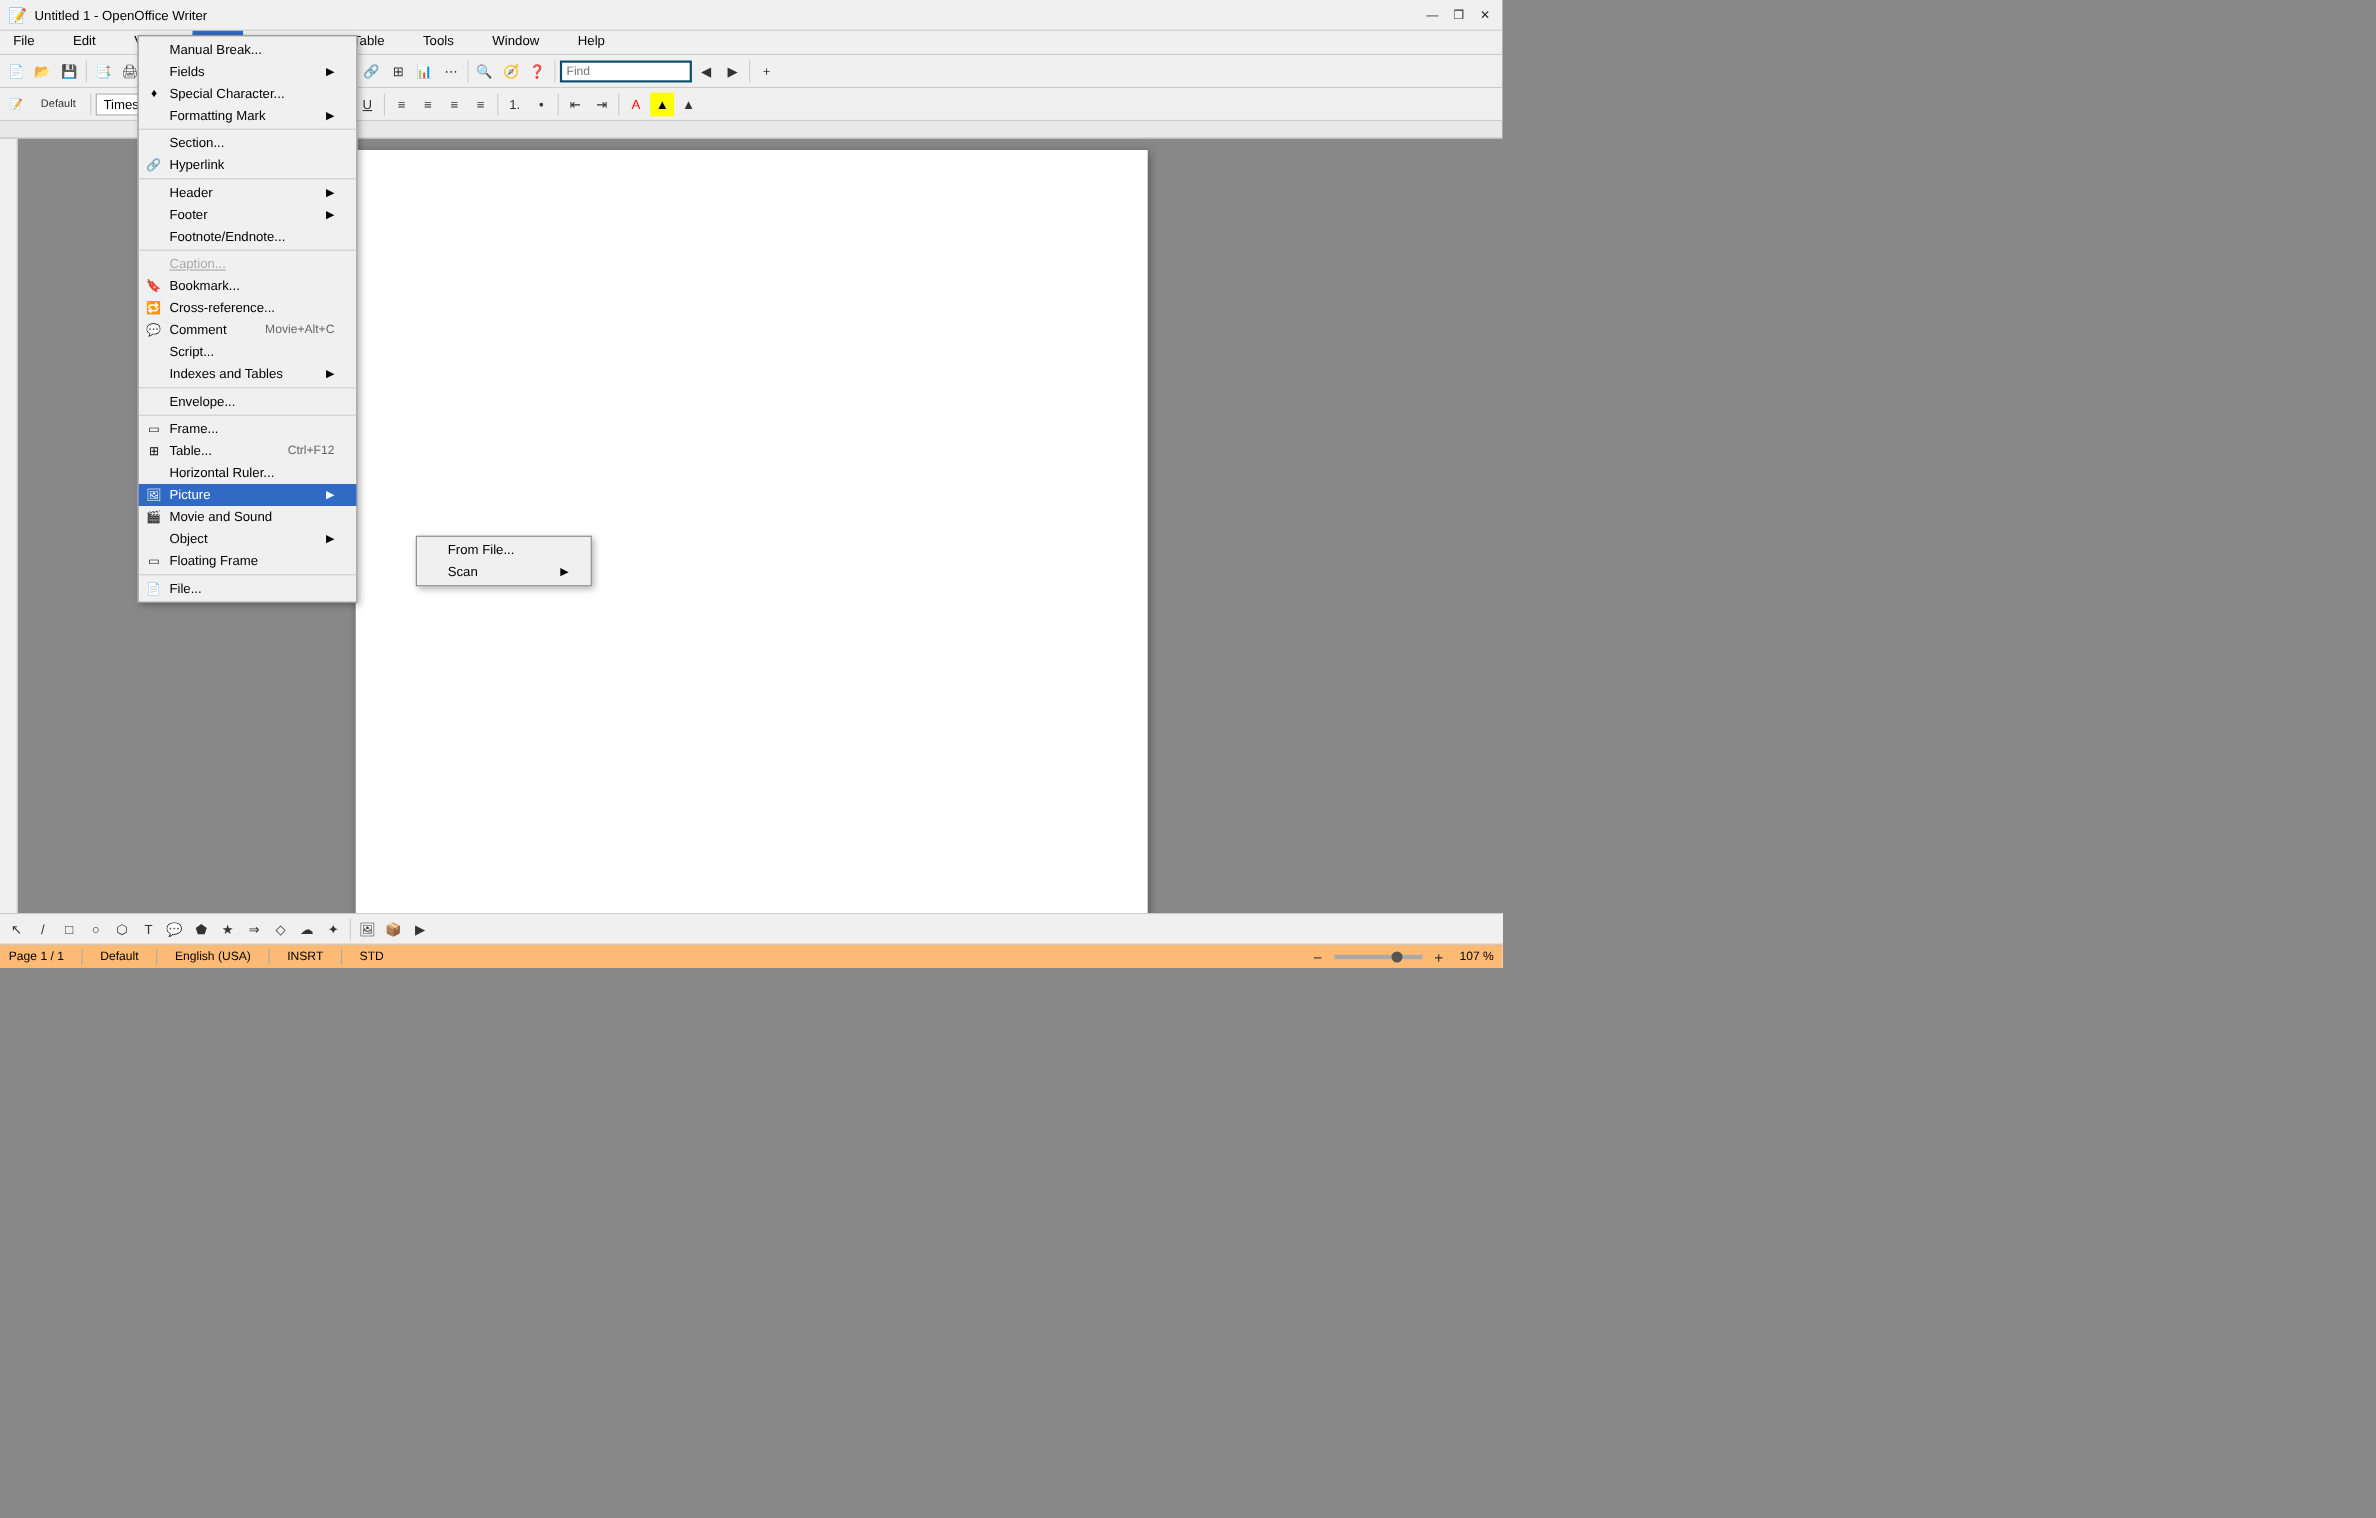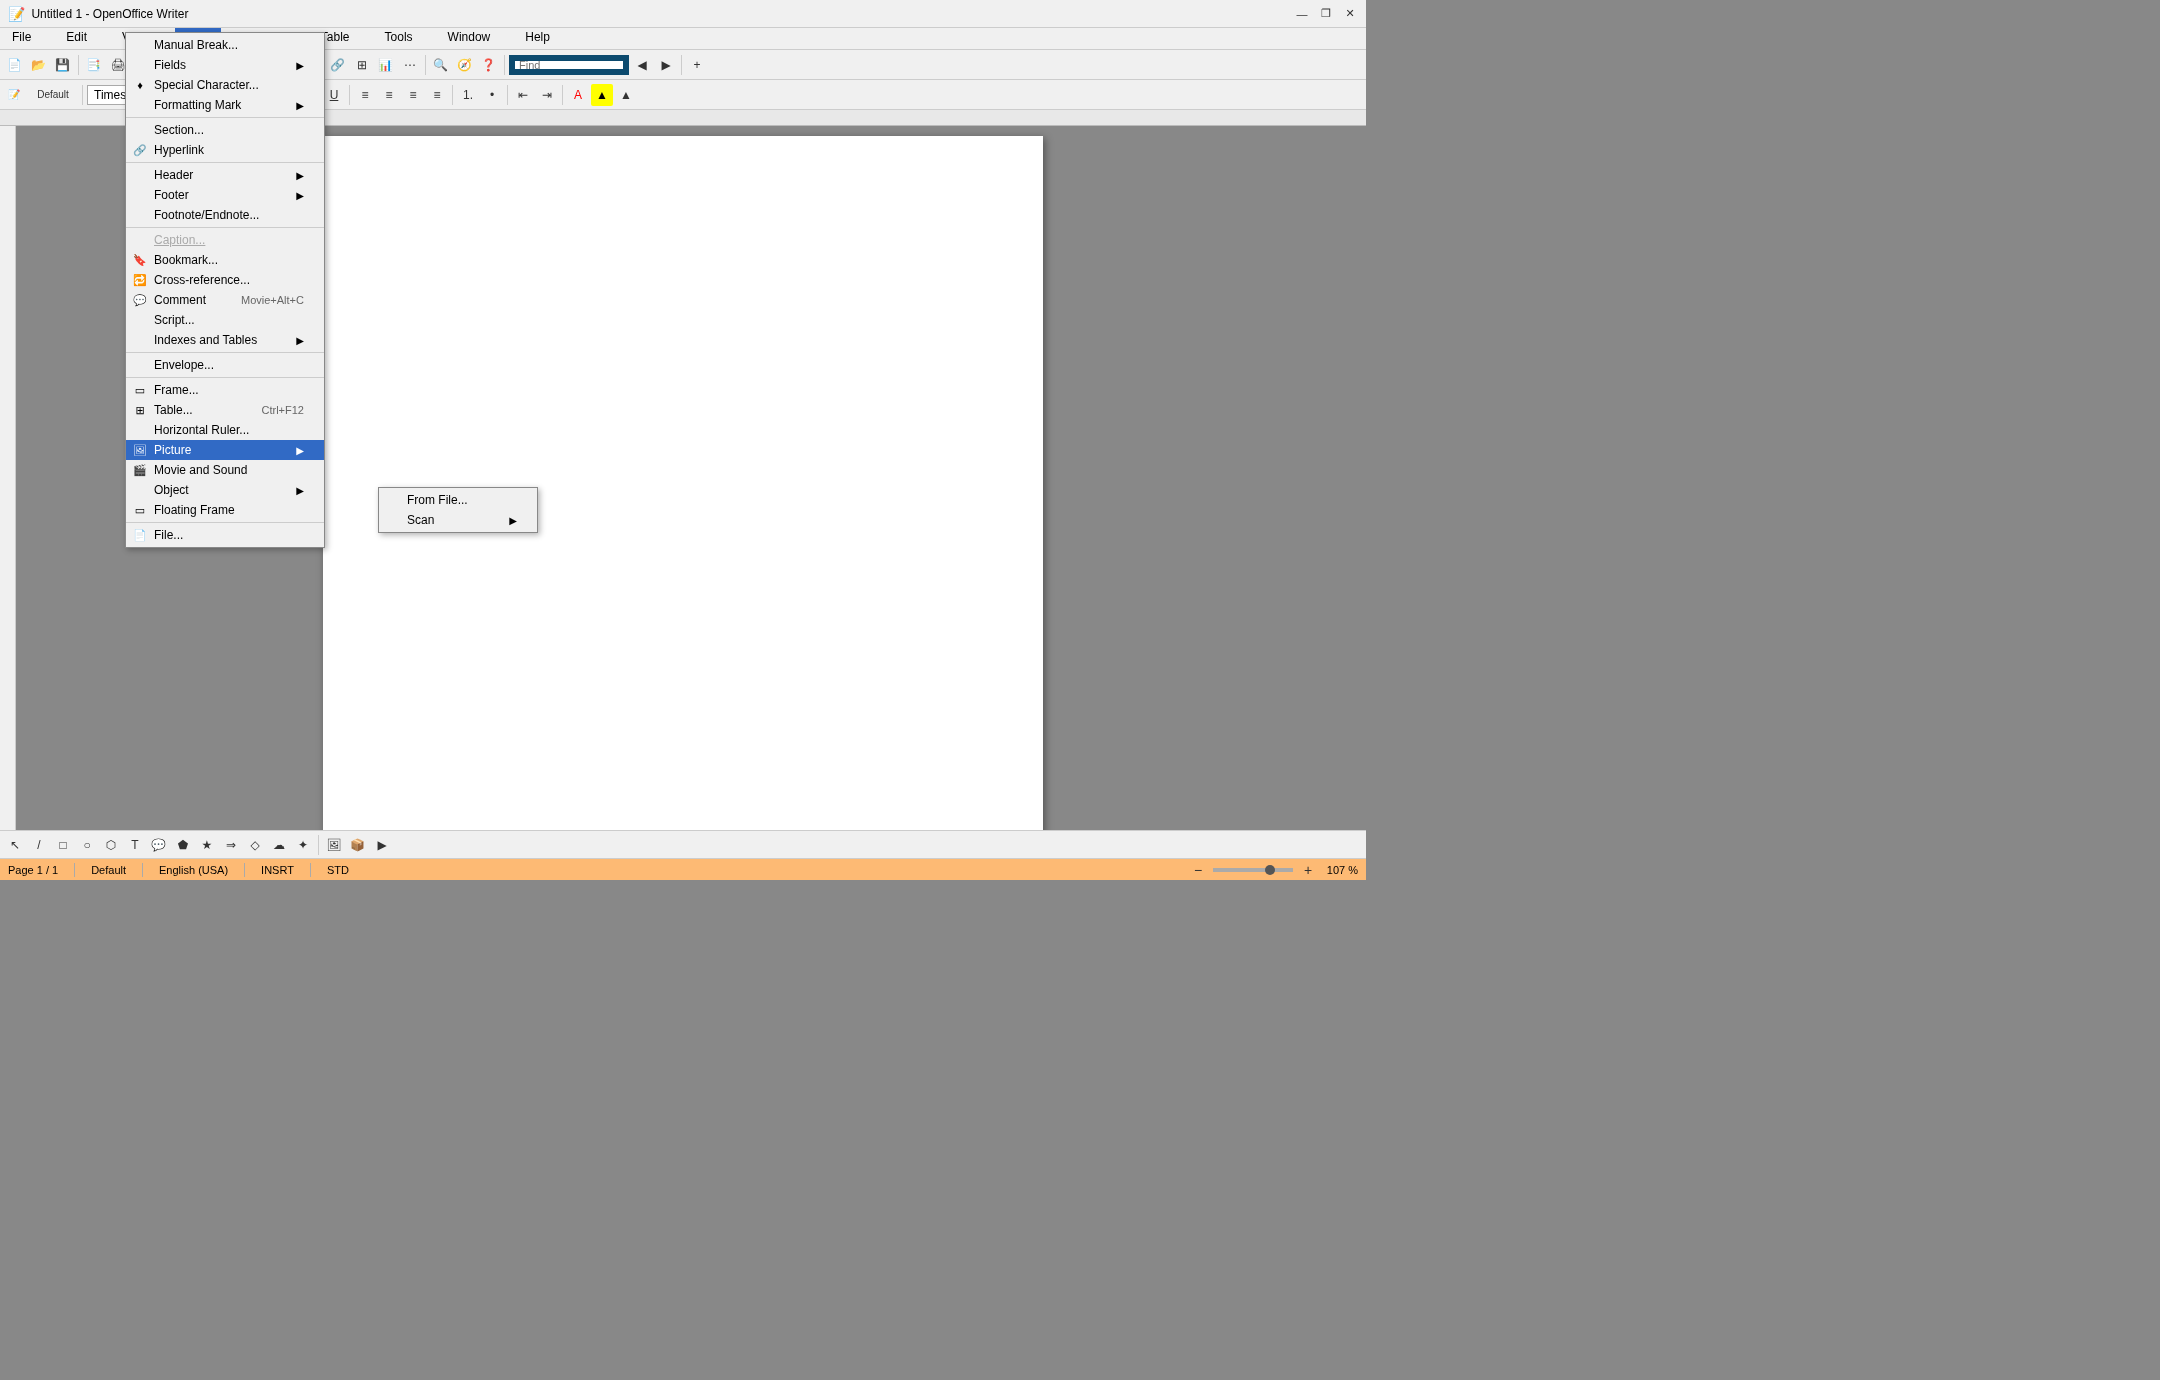--- a/index.html
+++ b/index.html
@@ -105,21 +105,21 @@
       height: 20px;
       font-size: 12px;
       border: 1px solid #aaa;
       background: #fff;
       padding: 0 2px;
       cursor: pointer;
     }
     .find-box {
       height: 20px;
       width: 120px;
-      border: 6px solid #0c4a6e;
+      border: 2px solid #0c4a6e;
       padding: 0 4px;
       font-size: 11px;
     }
 
     
     #left-ruler {
       position: absolute;
       left: 0;
       top: 110px;
       width: 16px;

